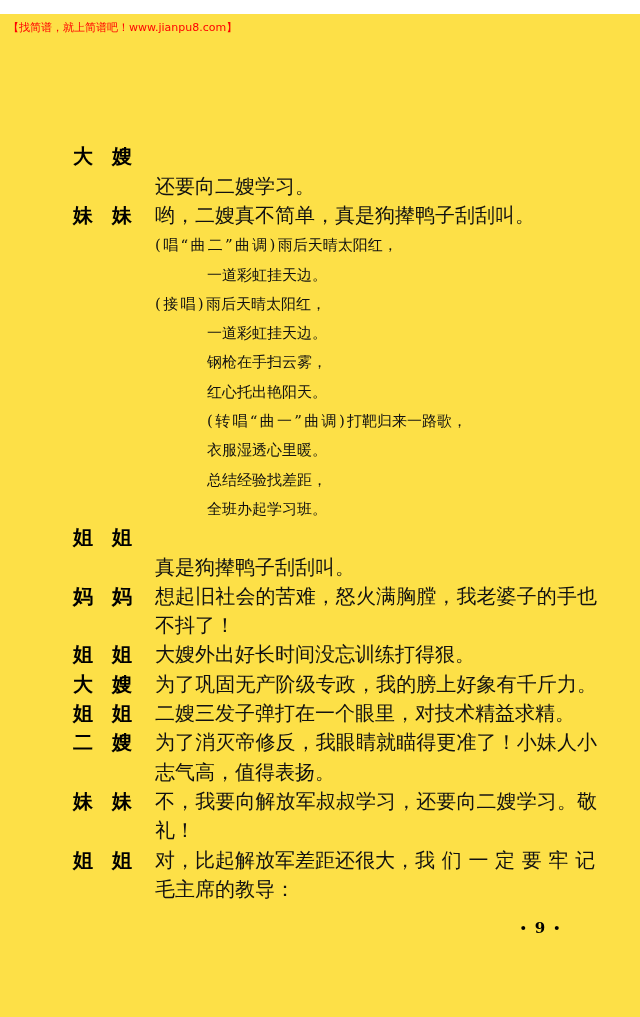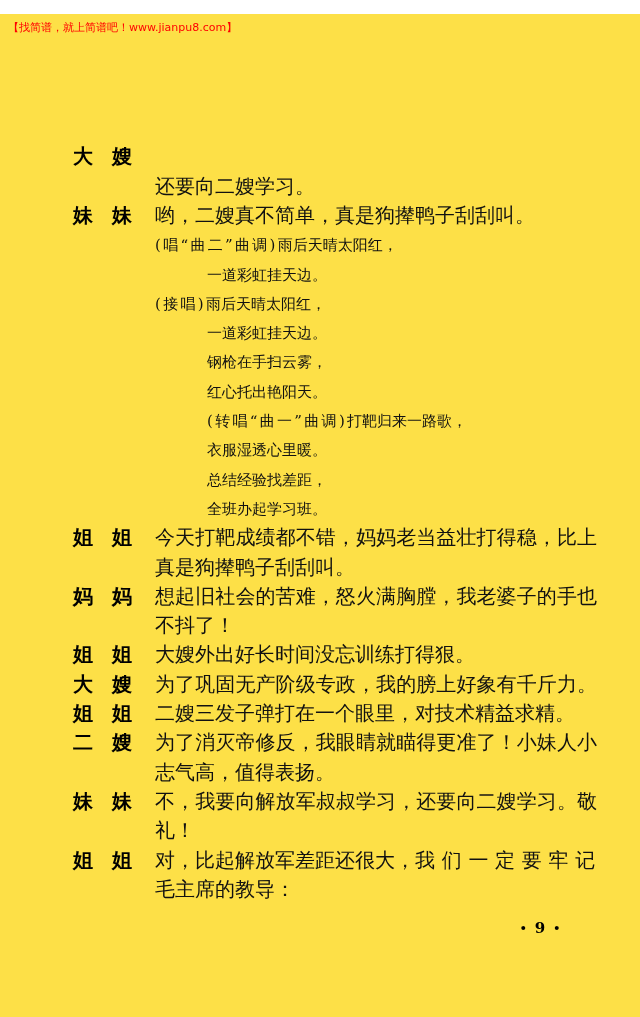--- a/index.html
+++ b/index.html
@@ -112,21 +112,20 @@
     </div>
     <div class="row" style="--r:12">
       <span class="lyric-row at195">
         <span class="lyr">全班办起学习班。</span>
       </span>
     </div>
 
     <div class="row" style="--r:13">
       <span class="spk s1">姐</span>
       <span class="spk s2">姐</span>
-      <span class="txt full">今天打靶成绩都不错，妈妈老当益壮打得稳，比上</span>
     </div>
     <div class="row" style="--r:14">
       <span class="txt">真是狗撵鸭子刮刮叫。</span>
     </div>
 
     <div class="row" style="--r:15">
       <span class="spk s1">妈</span>
       <span class="spk s2">妈</span>
       <span class="txt full">想起旧社会的苦难，怒火满胸膛，我老婆子的手也</span>
     </div>

